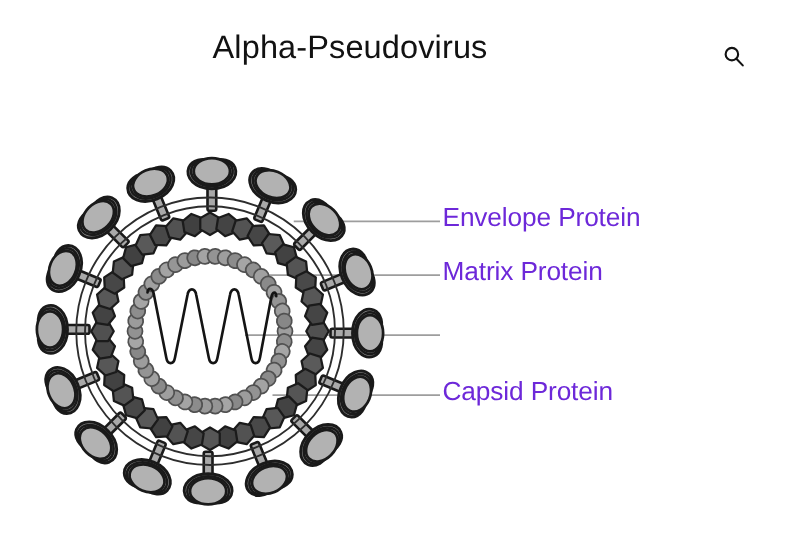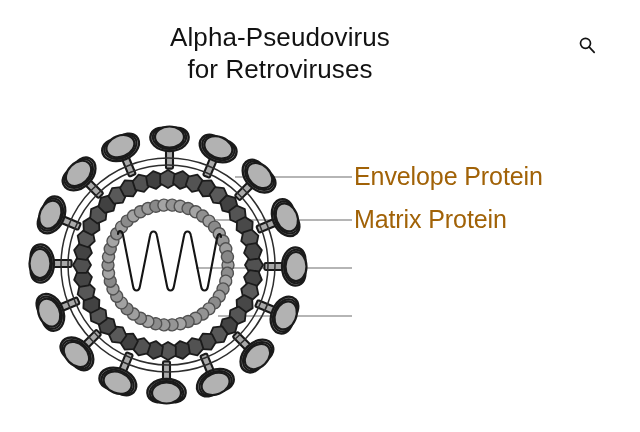--- a/index.html
+++ b/index.html
@@ -58,40 +58,39 @@
     position: absolute;
     left: 0;
     top: 96px;
     width: 640px;
     height: 336px;
   }
 
   
   .label {
     position: absolute;
-    font-size: 25px;
+    font-size: 21px;
     font-weight: 400;
-    color: #a16207;
+    color: #6d28d9;
     white-space: nowrap;
     line-height: 1;
     letter-spacing: -0.1px;
   }
   .label-envelope { left: 354px; top: 164px; }
   .label-matrix   { left: 354px; top: 207px; text-align: right; }
   .label-rna      { left: 354px; top: 255px; }
   .label-capsid   { left: 354px; top: 303px; }
 </style>
 </head>
 <body>
 
 <div class="stage">
 
   <div class="title-block">
     <span class="title-line">Alpha-Pseudovirus</span>
-    <span class="title-line">for Retroviruses</span>
   </div>
 
   <svg class="search-icon" viewBox="0 0 18 18" aria-hidden="true">
     <circle cx="7.5" cy="7.3" r="5" fill="none" stroke="#131313" stroke-width="1.7"></circle>
     <line x1="11.3" y1="11.2" x2="16.2" y2="16.3" stroke="#131313" stroke-width="1.7" stroke-linecap="round"></line>
   </svg>
 
   <svg class="diagram" viewBox="0 0 640 336" aria-hidden="true">
     <defs>
 
@@ -454,14 +453,15 @@
                C 185 134, 190 134, 191 140
                L 201 190
                C 202 196, 207 196, 208 190
                L 217 142
                C 218 137, 221 137, 221 141" fill="none" stroke="#141414" stroke-width="2.1" stroke-linecap="round" stroke-linejoin="round"></path>
     </g>
   </svg>
 
   <div class="label label-envelope">Envelope Protein</div>
   <div class="label label-matrix">Matrix Protein</div>
+  <div class="label label-capsid">Capsid Protein</div>
 
 </div>
 
 </body></html>

